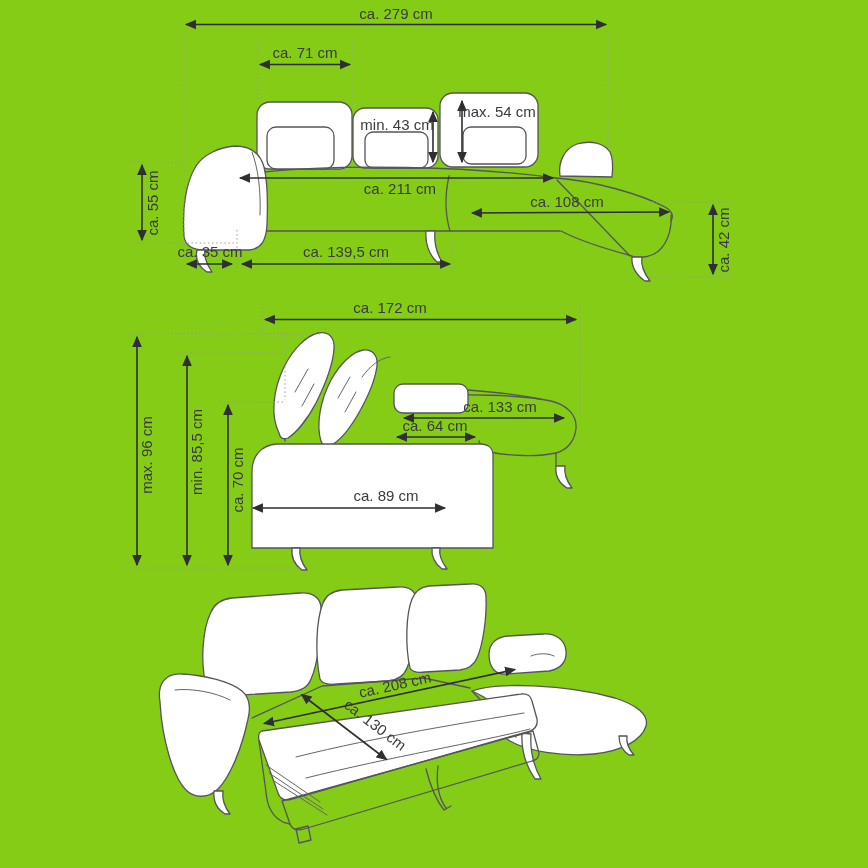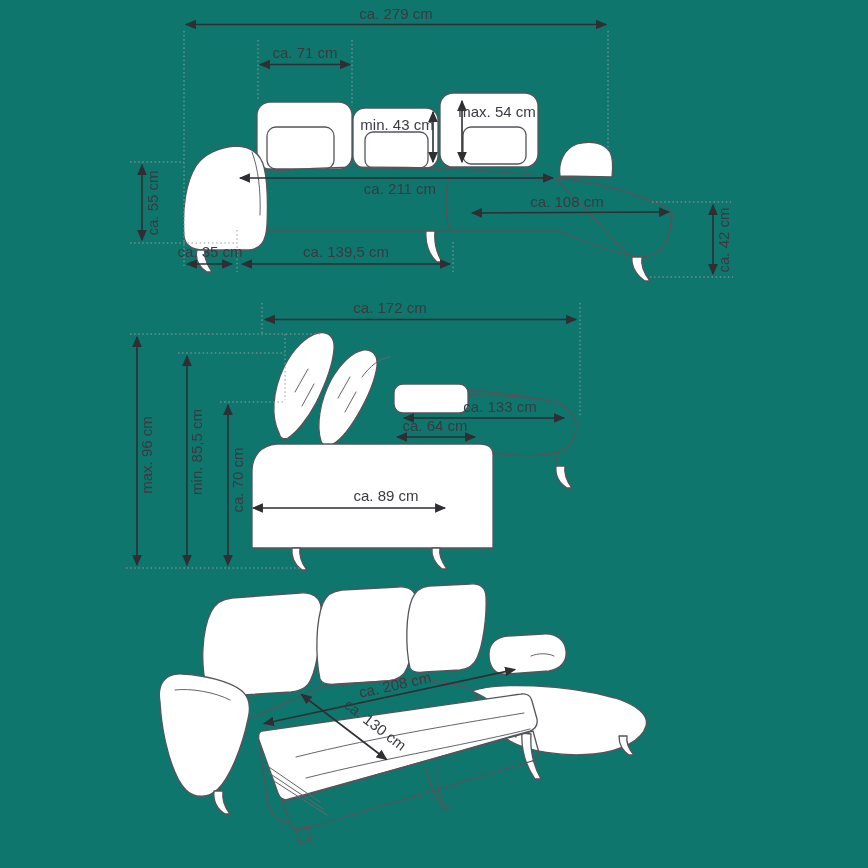--- a/index.html
+++ b/index.html
@@ -1,16 +1,16 @@
 <!DOCTYPE html>
 <html><head>
 <meta charset="utf-8">
 <style>
   html,body{margin:0;padding:0;background:#ffffff;}
-  .stage{width:868px;height:868px;position:relative;background:#0f766e;font-family:"Liberation Sans",sans-serif;text-align:right;}
+  .stage{width:868px;height:868px;position:relative;background:#84cc16;font-family:"Liberation Sans",sans-serif;text-align:right;}
   svg{display:block;}
   .outline{fill:none;stroke:#54555a;stroke-width:1.3;stroke-linecap:round;stroke-linejoin:round;}
   .fillw{fill:#ffffff;stroke:#54555a;stroke-width:1.3;stroke-linejoin:round;}
   .thin{fill:none;stroke:#64656a;stroke-width:1;stroke-linecap:round;}
   .dim{stroke:#2e2e33;stroke-width:1.6;fill:none;}
   .ext{stroke:#9b9b9b;stroke-width:1;fill:none;stroke-dasharray:1.5 2.6;}
   .lbl{font-family:"Liberation Sans",sans-serif;font-size:15px;fill:#3a3a41;}
   .mid{text-anchor:middle;}
 </style>
 </head>

